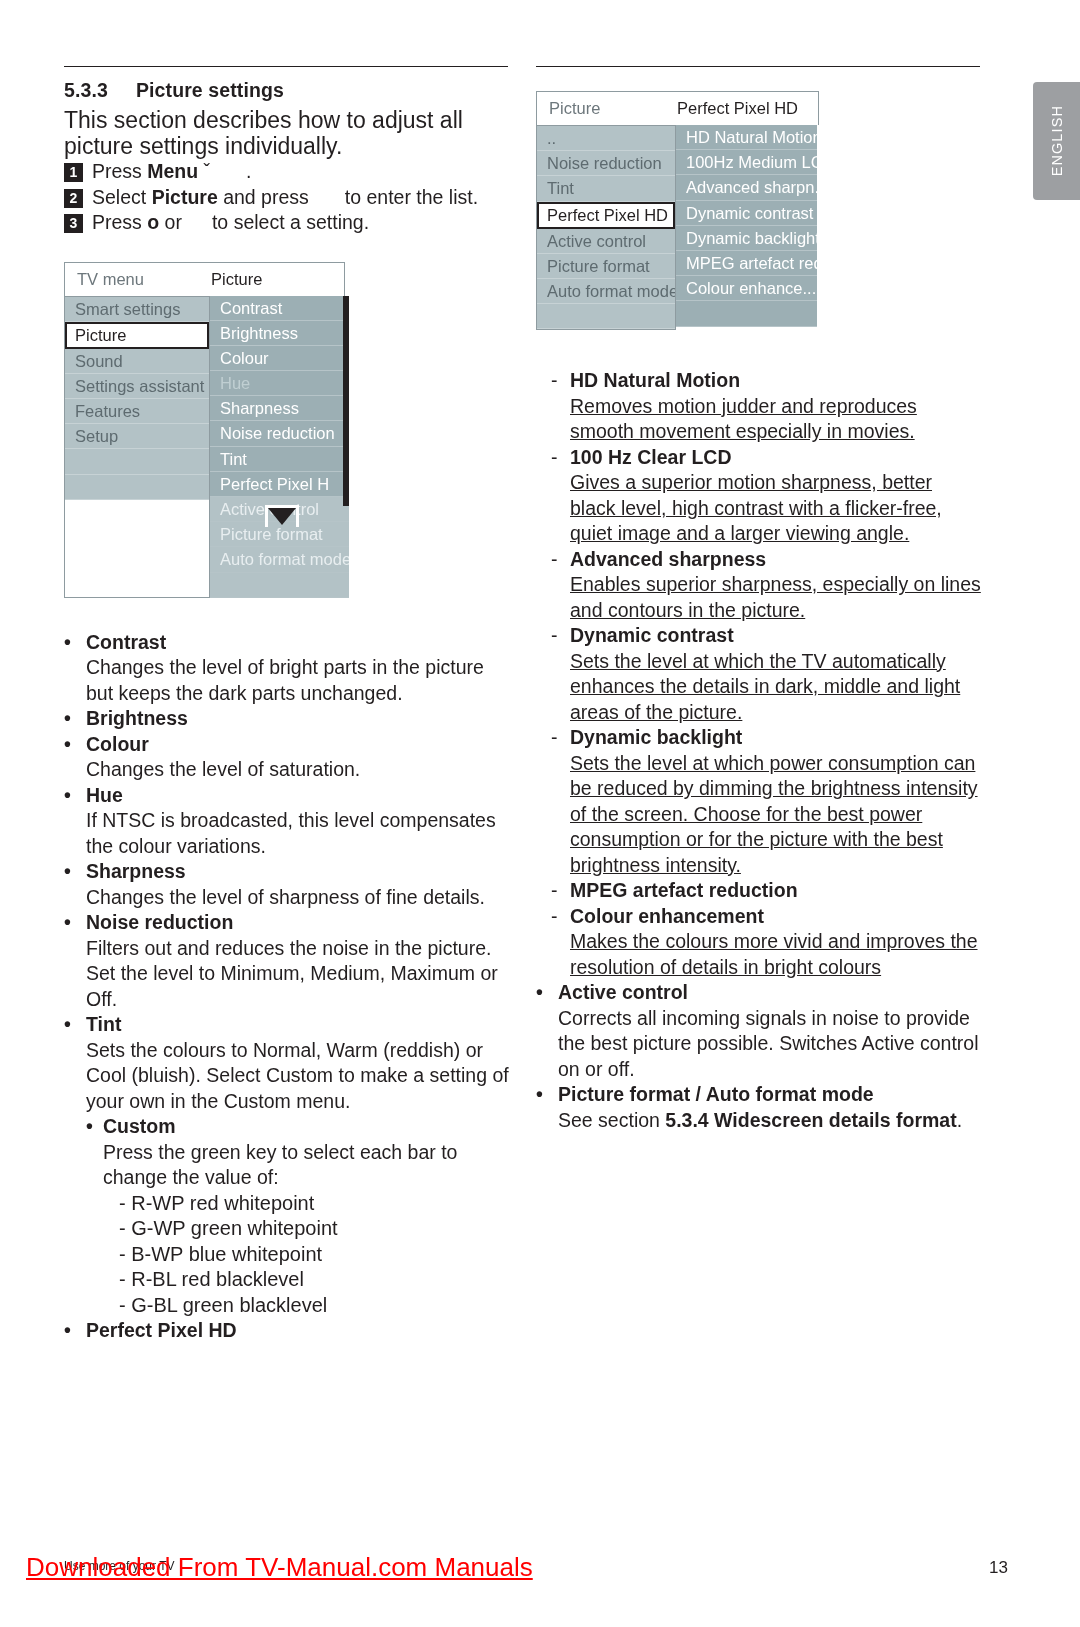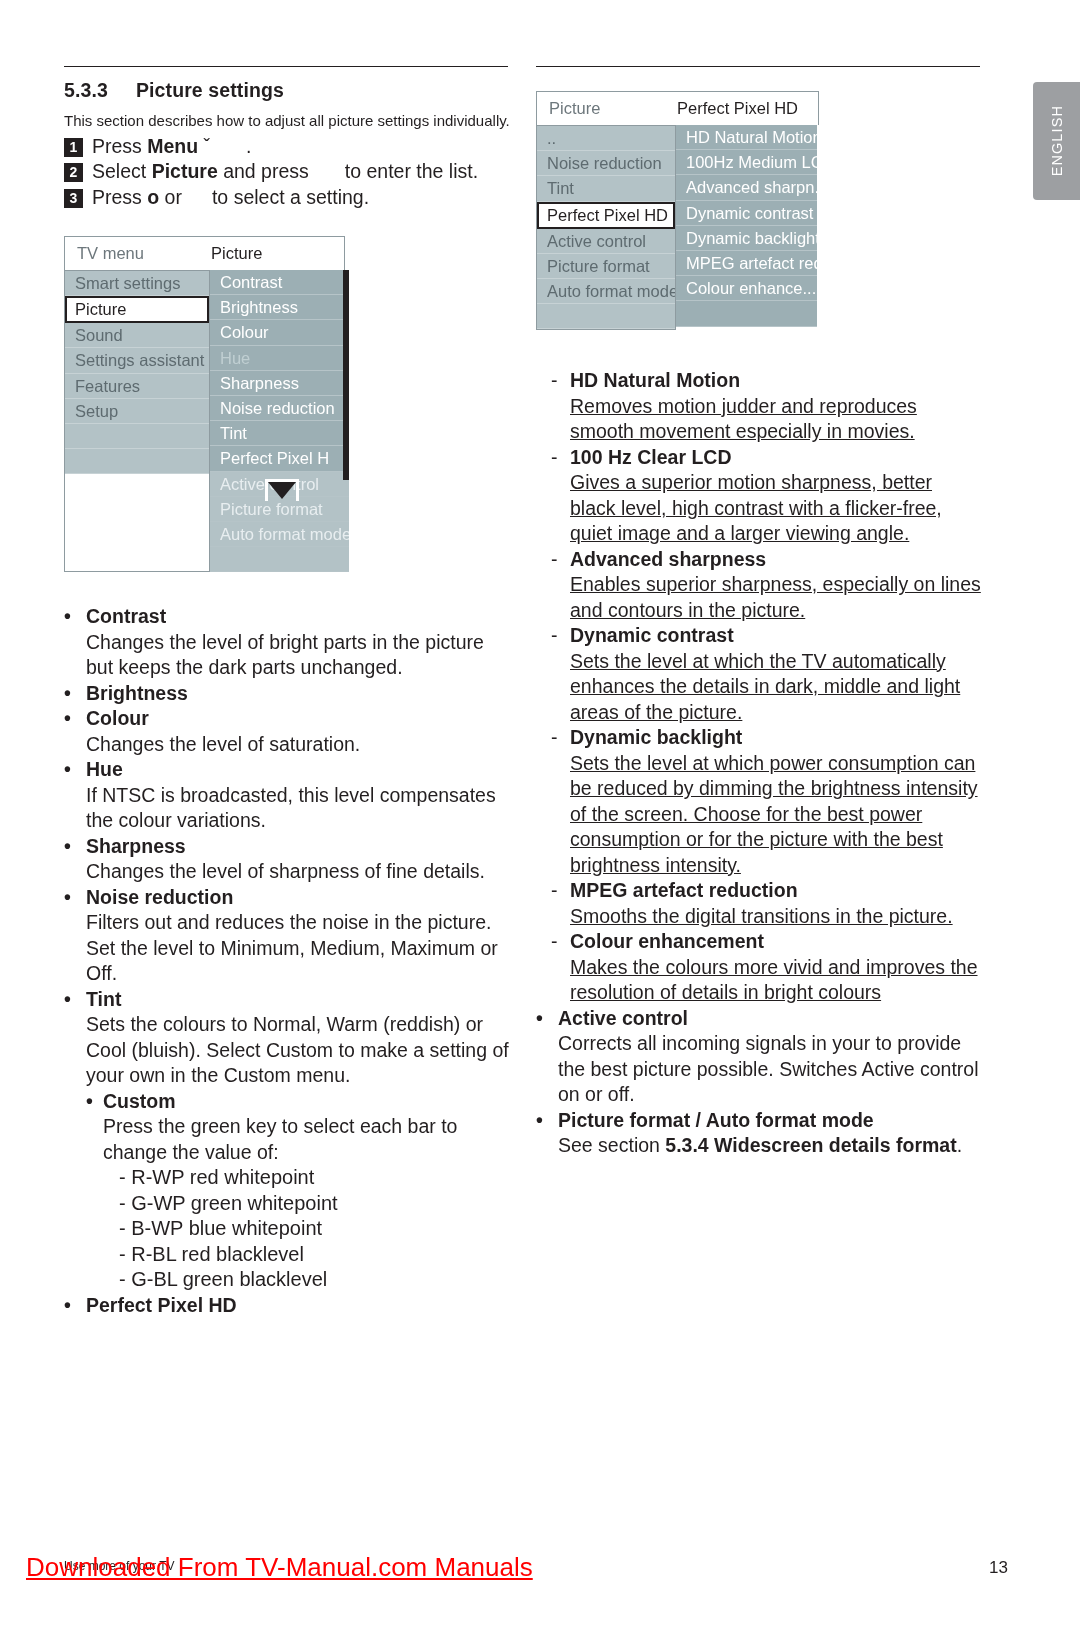--- a/index.html
+++ b/index.html
@@ -59,21 +59,21 @@
 
   h2.section-title {
     font-size: 19.5px;
     font-weight: bold;
     margin: 0 0 6px 0;
     letter-spacing: 0.1px;
   }
   h2.section-title .num { display: inline-block; width: 72px; }
 
   p.intro {
-    font-size: 15px;
+    font-size: 23px;
     line-height: 25.5px;
     margin: 0;
     font-weight: 300;
   }
 
   
   .step {
     display: flex;
     align-items: flex-start;
     font-size: 19.5px;
@@ -439,36 +439,35 @@
           <span class="bmark dash">-</span>
           <span class="bhead">Dynamic backlight</span>
         </div>
       <div class="bbody">Sets the level at which power consumption can be reduced by dimming the brightness intensity of the screen. Choose for the best power consumption or for the picture with the best brightness intensity.</div>
     </li>
     <li class="bullet-item right-sub">
       <div class="bline">
           <span class="bmark dash">-</span>
           <span class="bhead">MPEG artefact reduction</span>
         </div>
-      <div class="bbody">Smooths the digital transitions in the picture.</div>
     </li>
     <li class="bullet-item right-sub">
       <div class="bline">
           <span class="bmark dash">-</span>
           <span class="bhead">Colour enhancement</span>
         </div>
       <div class="bbody">Makes the colours more vivid and improves the resolution of details in bright colours</div>
     </li>
 
     <li class="bullet-item">
       <div class="bline">
           <span class="bmark">•</span>
           <span class="bhead">Active control</span>
         </div>
-      <div class="bbody">Corrects all incoming signals in your to provide the best picture possible. Switches Active control on or off.</div>
+      <div class="bbody">Corrects all incoming signals in noise to provide the best picture possible. Switches Active control on or off.</div>
     </li>
 
     <li class="bullet-item">
       <div class="bline">
           <span class="bmark">•</span>
           <span class="bhead">Picture format / Auto format mode</span>
         </div>
       <div class="bbody"><span>See section </span><b class="inline">5.3.4 Widescreen details format</b><span>.</span></div>
     </li>
   </ul>

